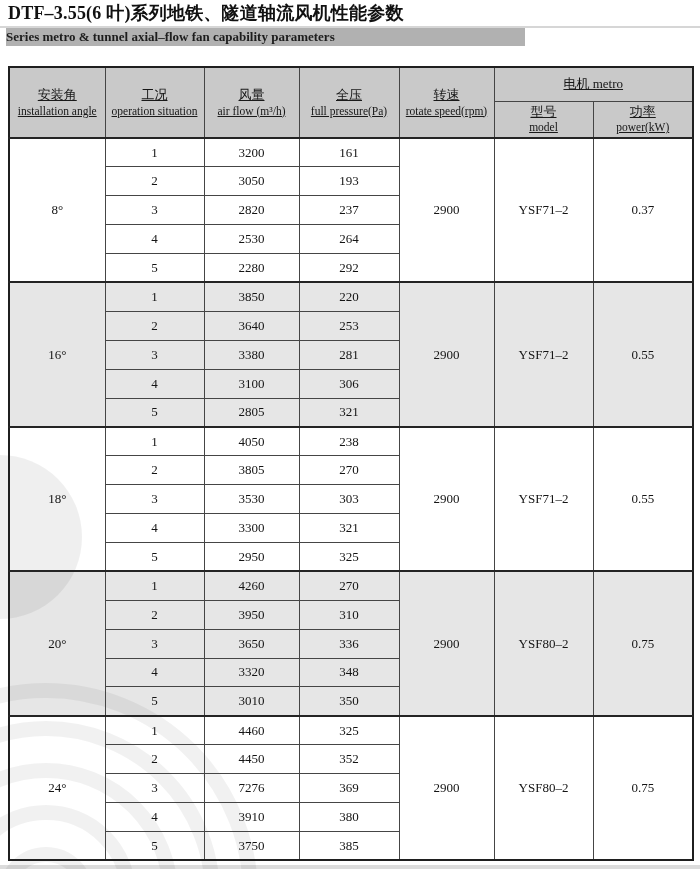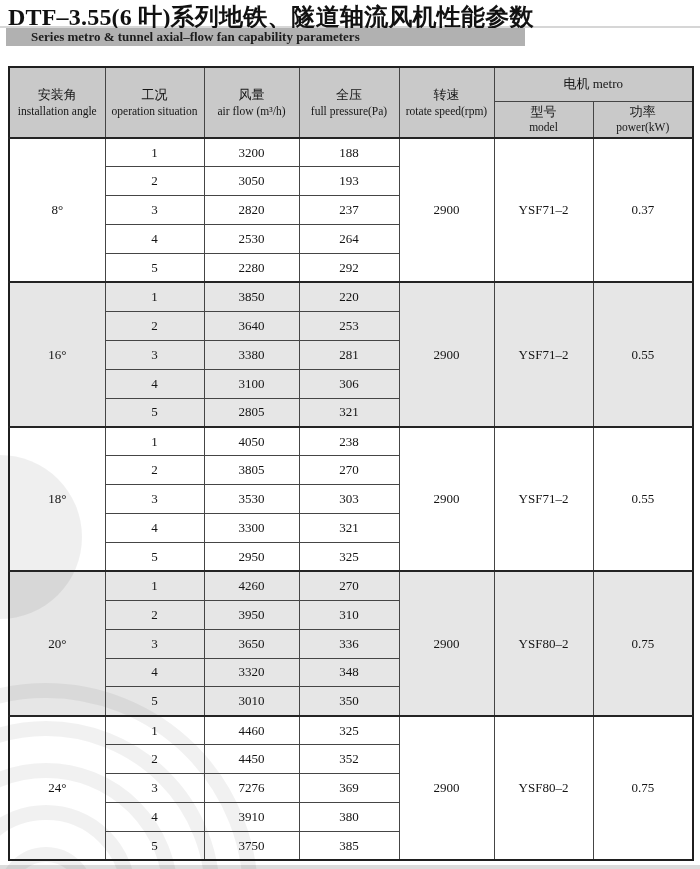--- a/index.html
+++ b/index.html
@@ -8,34 +8,34 @@
     background: #ffffff;
     font-family: "Liberation Serif", serif;
     color: #1a1a1a;
     position: relative;
     overflow: hidden;
   }
 
   
   .doc-title {
     position: absolute; left: 8px; top: 1px;
-    font-size: 24px; font-weight: bold; color: #111;
+    font-size: 18px; font-weight: bold; color: #111;
     white-space: nowrap; letter-spacing: 0.2px;
     z-index: 3;
   }
   .title-rule {
     position: absolute; left: 0; top: 26px; width: 700px; height: 2px;
     background: #d6d6d6; z-index: 2;
   }
   .subtitle-bar {
     position: absolute; left: 6px; top: 28px; width: 519px; height: 18px;
     background: #b1b1b1; z-index: 3;
   }
   .subtitle-bar .subtitle-text {
-    display: block; padding-left: 25px;
+    display: block; 
     font-size: 13px; font-weight: bold; line-height: 18px; color: #1d1d1d;
     white-space: nowrap;
   }
 
   
   .wm { position: absolute; z-index: 1; border-radius: 50%; box-sizing: border-box; }
   .wm-disc { left: -82px; top: 455px; width: 164px; height: 164px; background: rgba(0,0,0,0.062); }
   .ring { border: 15px solid rgba(0,0,0,0.055); }
   .r1 { left: -2px;   top: 847px; width: 96px;  height: 96px;  }
   .r2 { left: -44px;  top: 805px; width: 180px; height: 180px; }
@@ -52,21 +52,21 @@
   .fan-table {
     position: absolute; left: 8px; top: 66px; width: 684px;
     border-collapse: collapse; table-layout: fixed;
     z-index: 2; background: transparent;
     border: 2px solid #1f1f1f;
   }
   .fan-table th, .fan-table td {
     border: 1px solid #454545;
     padding: 0; text-align: center; vertical-align: middle;
   }
-  .fan-table thead { border-bottom: 2px solid #242424; }
+  .fan-table thead { border-bottom: 2px solid #242424; text-decoration: underline; }
   .fan-table tbody { border-top: 2px solid #242424; }
 
   .fan-table thead th { background: #c9c9c9; font-weight: normal; }
   .fan-table thead tr.h1 { height: 34px; }
   .fan-table thead tr.h2 { height: 37px; }
   .hd-zh { font-size: 13px; line-height: 1.25; color: #161616; }
   .hd-en { font-size: 11.5px; line-height: 1.15; color: #161616; padding: 1px 2px 0 2px; }
 
   .fan-table tbody tr { height: 28.9px; }
   .fan-table tbody td { font-size: 13px; color: #141414; background: transparent; }
@@ -135,21 +135,21 @@
         <div class="hd-en">power(kW)</div>
       </th>
     </tr>
   </thead>
 
   <tbody>
     <tr>
       <td rowspan="5">8°</td>
       <td>1</td>
       <td>3200</td>
-      <td>188</td>
+      <td>161</td>
       <td rowspan="5">2900</td>
       <td rowspan="5">YSF71–2</td>
       <td rowspan="5">0.37</td>
     </tr>
     <tr>
       <td>2</td>
       <td>3050</td>
       <td>193</td>
     </tr>
     <tr>

